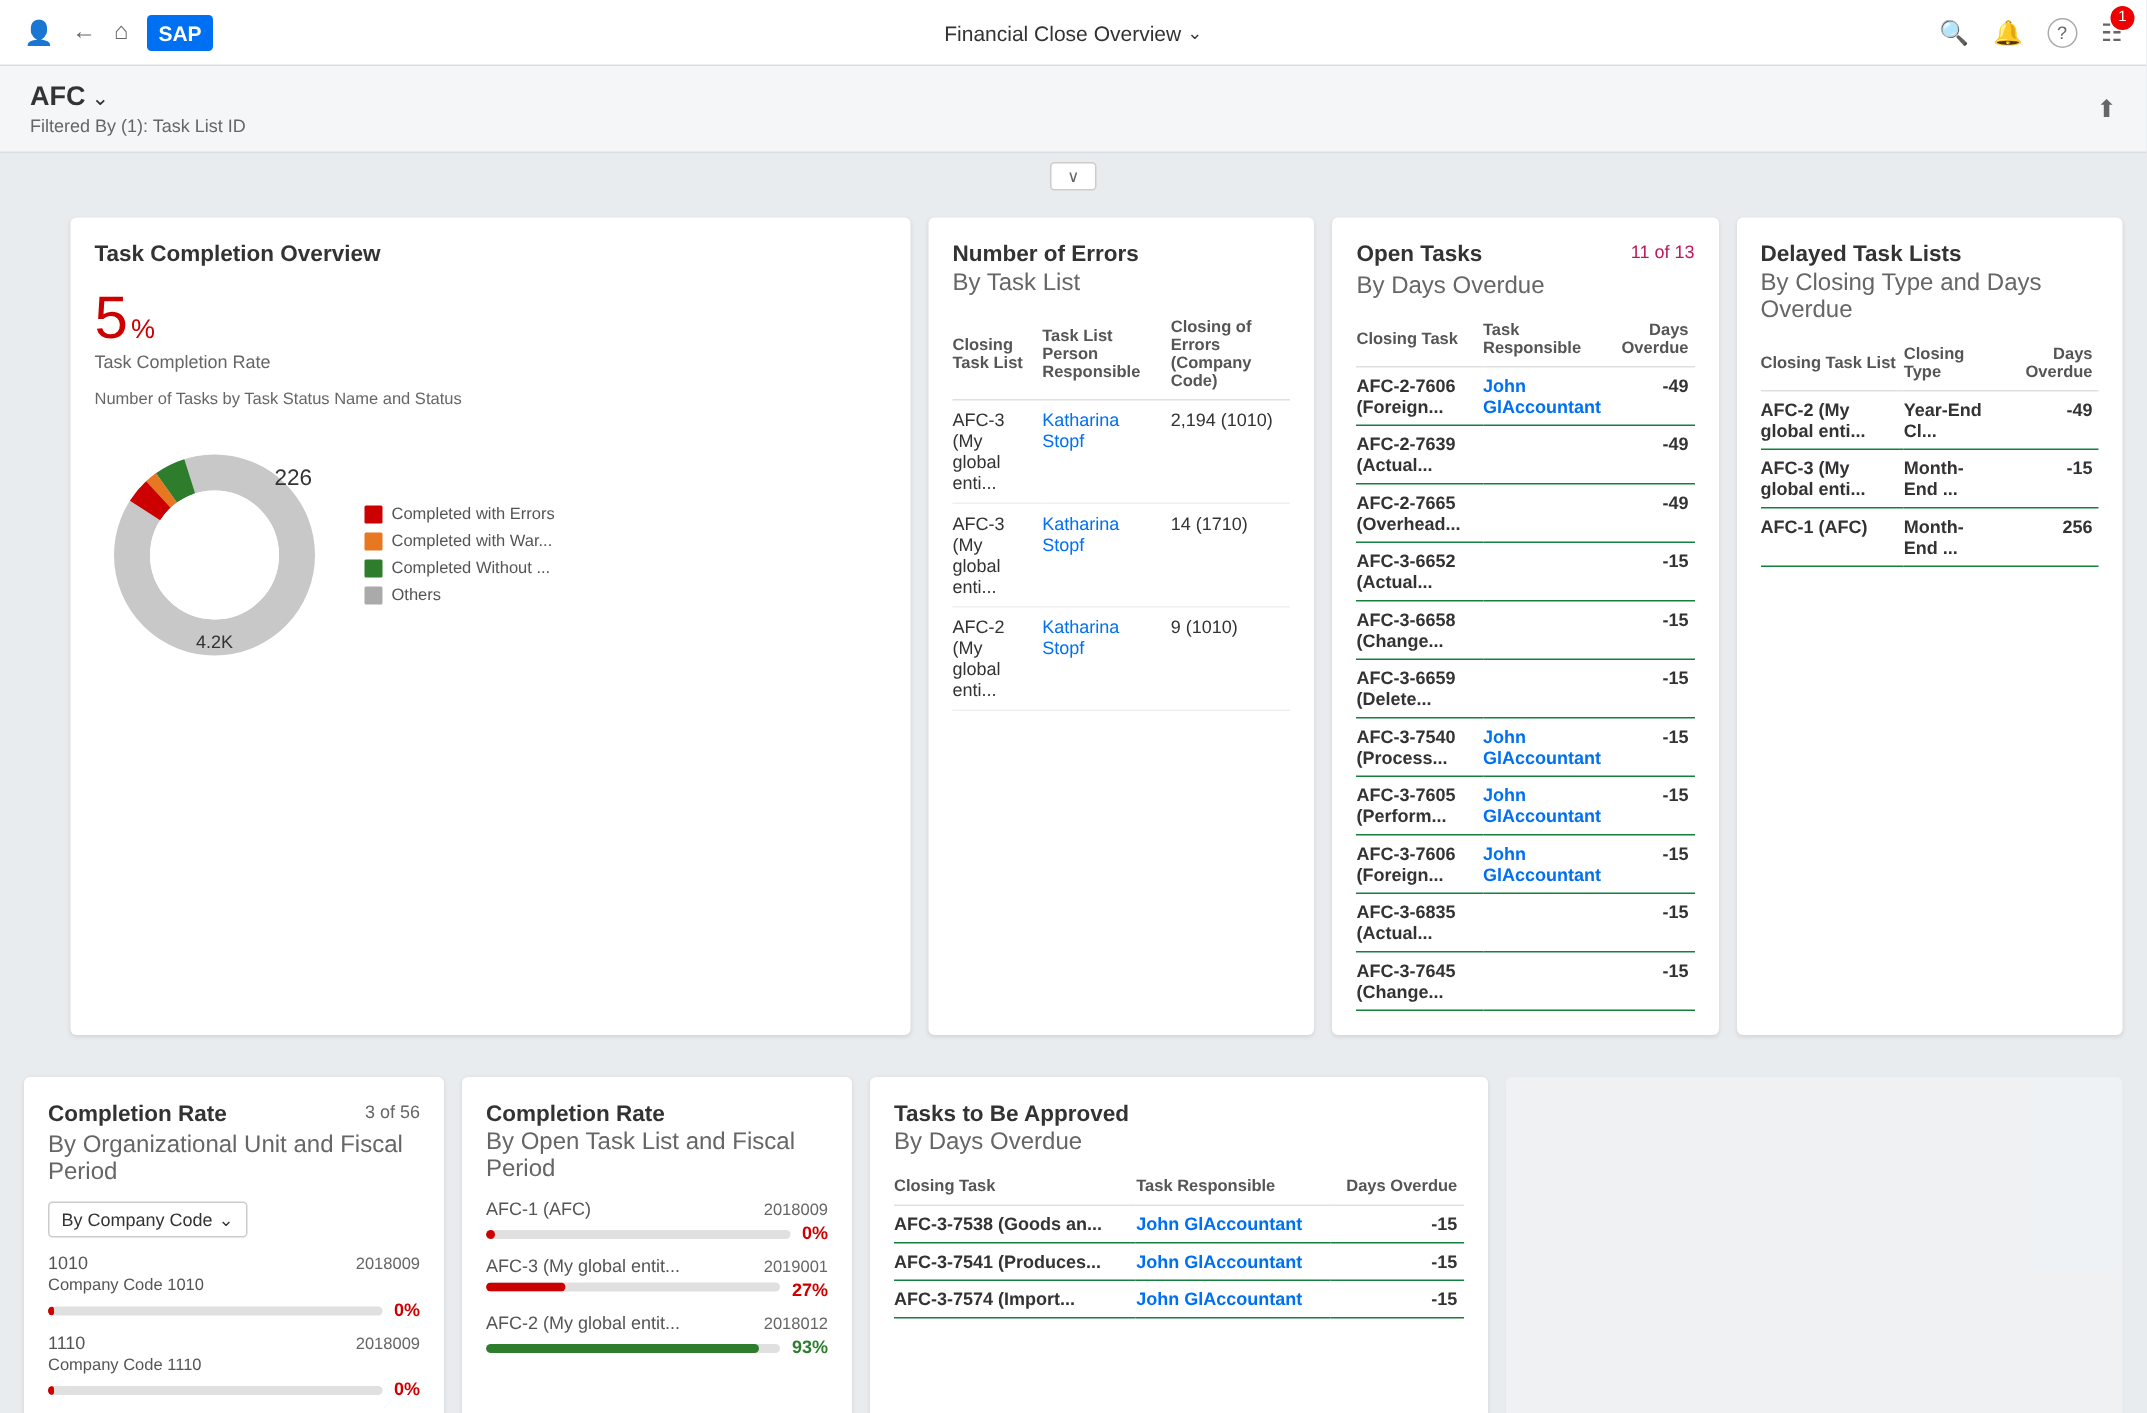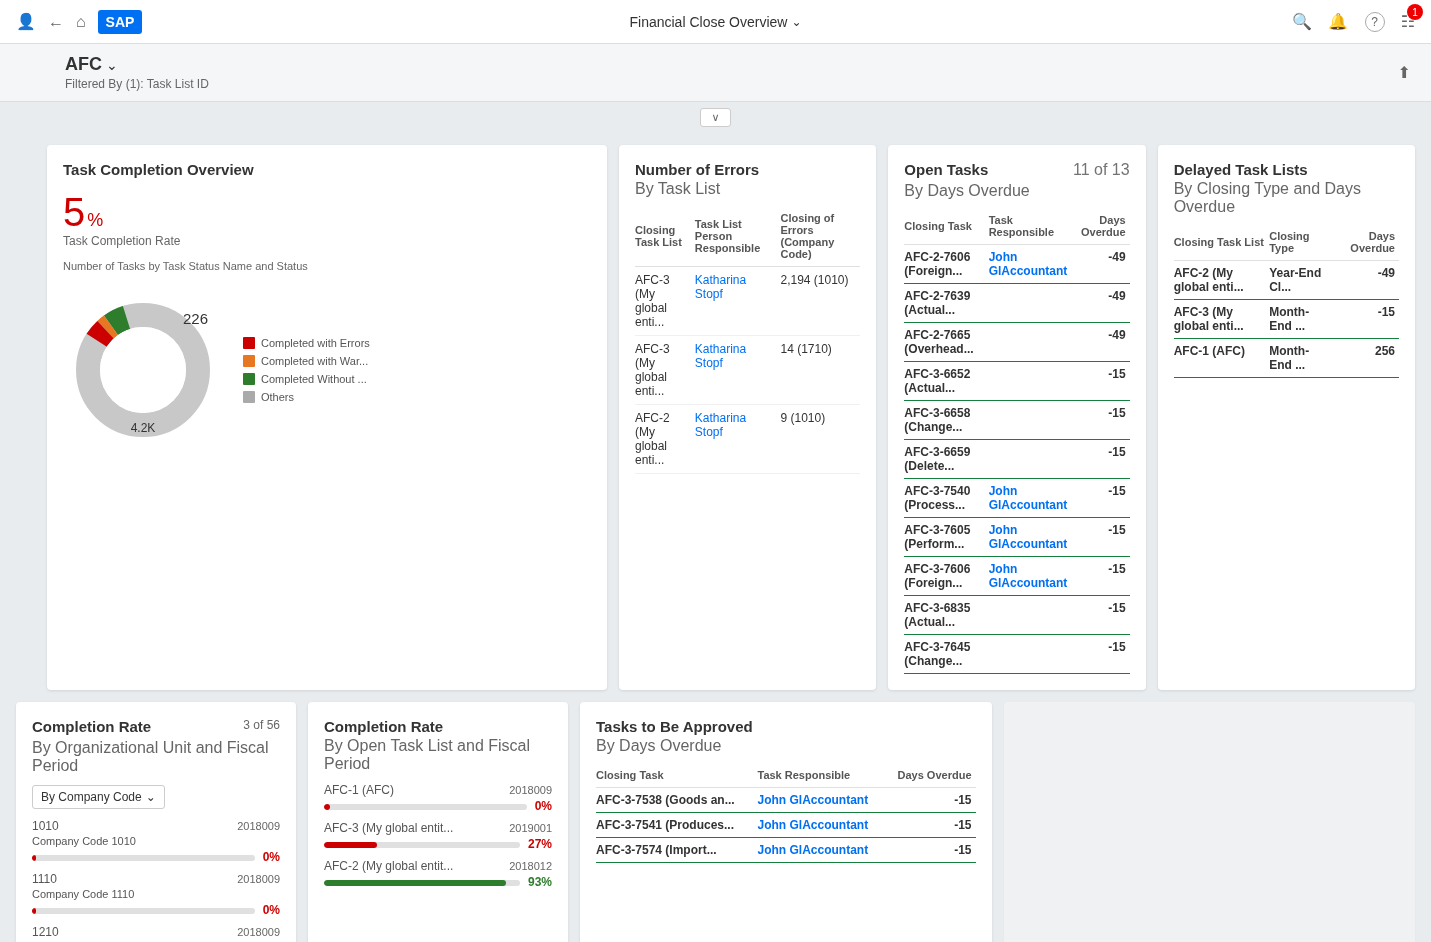--- a/index.html
+++ b/index.html
@@ -60,21 +60,21 @@
 
     
     .subtitle-bar {
       background: #f5f6f7;
       padding: 10px 20px;
       display: flex;
       align-items: center;
       justify-content: space-between;
       border-bottom: 1px solid #ddd;
     }
-    .subtitle-left { display: flex; align-items: flex-end; gap: 6px; margin-left: 45px; }
+    .subtitle-left { display: flex; align-items: flex-end; gap: 6px; }
     .afc-title { font-size: 18px; font-weight: 600; }
     .filter-text { font-size: 12px; color: #666; margin-top: 2px; }
 
     
     .collapse-row {
       display: flex;
       justify-content: center;
       padding: 6px 0;
       background: #e8ecef;
     }
@@ -92,21 +92,21 @@
     .main-content {
       padding: 12px 16px;
       background: #e8ecef;
     }
 
     
     .dashboard-grid {
       display: grid;
       grid-template-columns: 560px 1fr 1fr 1fr;
       gap: 12px;
-      margin-bottom: 12px;
+      margin-bottom: 28px;
       padding-left: 31px;
     }
 
     
     .card {
       background: #fff;
       border-radius: 4px;
       padding: 16px;
       box-shadow: 0 1px 3px rgba(0,0,0,0.1);
     }
@@ -181,21 +181,21 @@
     }
     .link-blue { color: #0070f2; text-decoration: none; cursor: pointer; }
 
     
     .open-tasks-header {
       display: flex;
       justify-content: space-between;
       align-items: flex-start;
       margin-bottom: 2px;
     }
-    .count-badge { font-size: 16px; color: #737373; }
+    .count-badge { font-size: 12px; color: #be185d; }
 
     
     .data-table { width: 100%; border-collapse: collapse; font-size: 12px; }
     .data-table th {
       text-align: left;
       font-weight: 600;
       color: #555;
       border-bottom: 1px solid #e0e0e0;
       padding: 4px 4px 6px 0;
       font-size: 11px;
@@ -562,21 +562,21 @@
         <div class="progress-bar-fill" style="width:3%;background:#cc0000;"></div>
       </div>
       <span class="comp-pct" style="color:#cc0000;">0%</span>
     </div>
   </div>
           <div class="comp-item">
     <div class="comp-item-header">
       <span class="comp-item-name">AFC-3 (My global entit...</span>
       <span class="comp-item-period">2019001</span>
     </div>
-    <div style="display:flex;align-items:center;gap:8px;">
+    <div style="display:flex;align-items:flex-start;gap:8px;">
       <div class="progress-bar-wrap" style="flex:1;">
         <div class="progress-bar-fill" style="width:27%;background:#cc0000;"></div>
       </div>
       <span class="comp-pct" style="color:#cc0000;">27%</span>
     </div>
   </div>
           <div class="comp-item">
     <div class="comp-item-header">
       <span class="comp-item-name">AFC-2 (My global entit...</span>
       <span class="comp-item-period">2018012</span>

